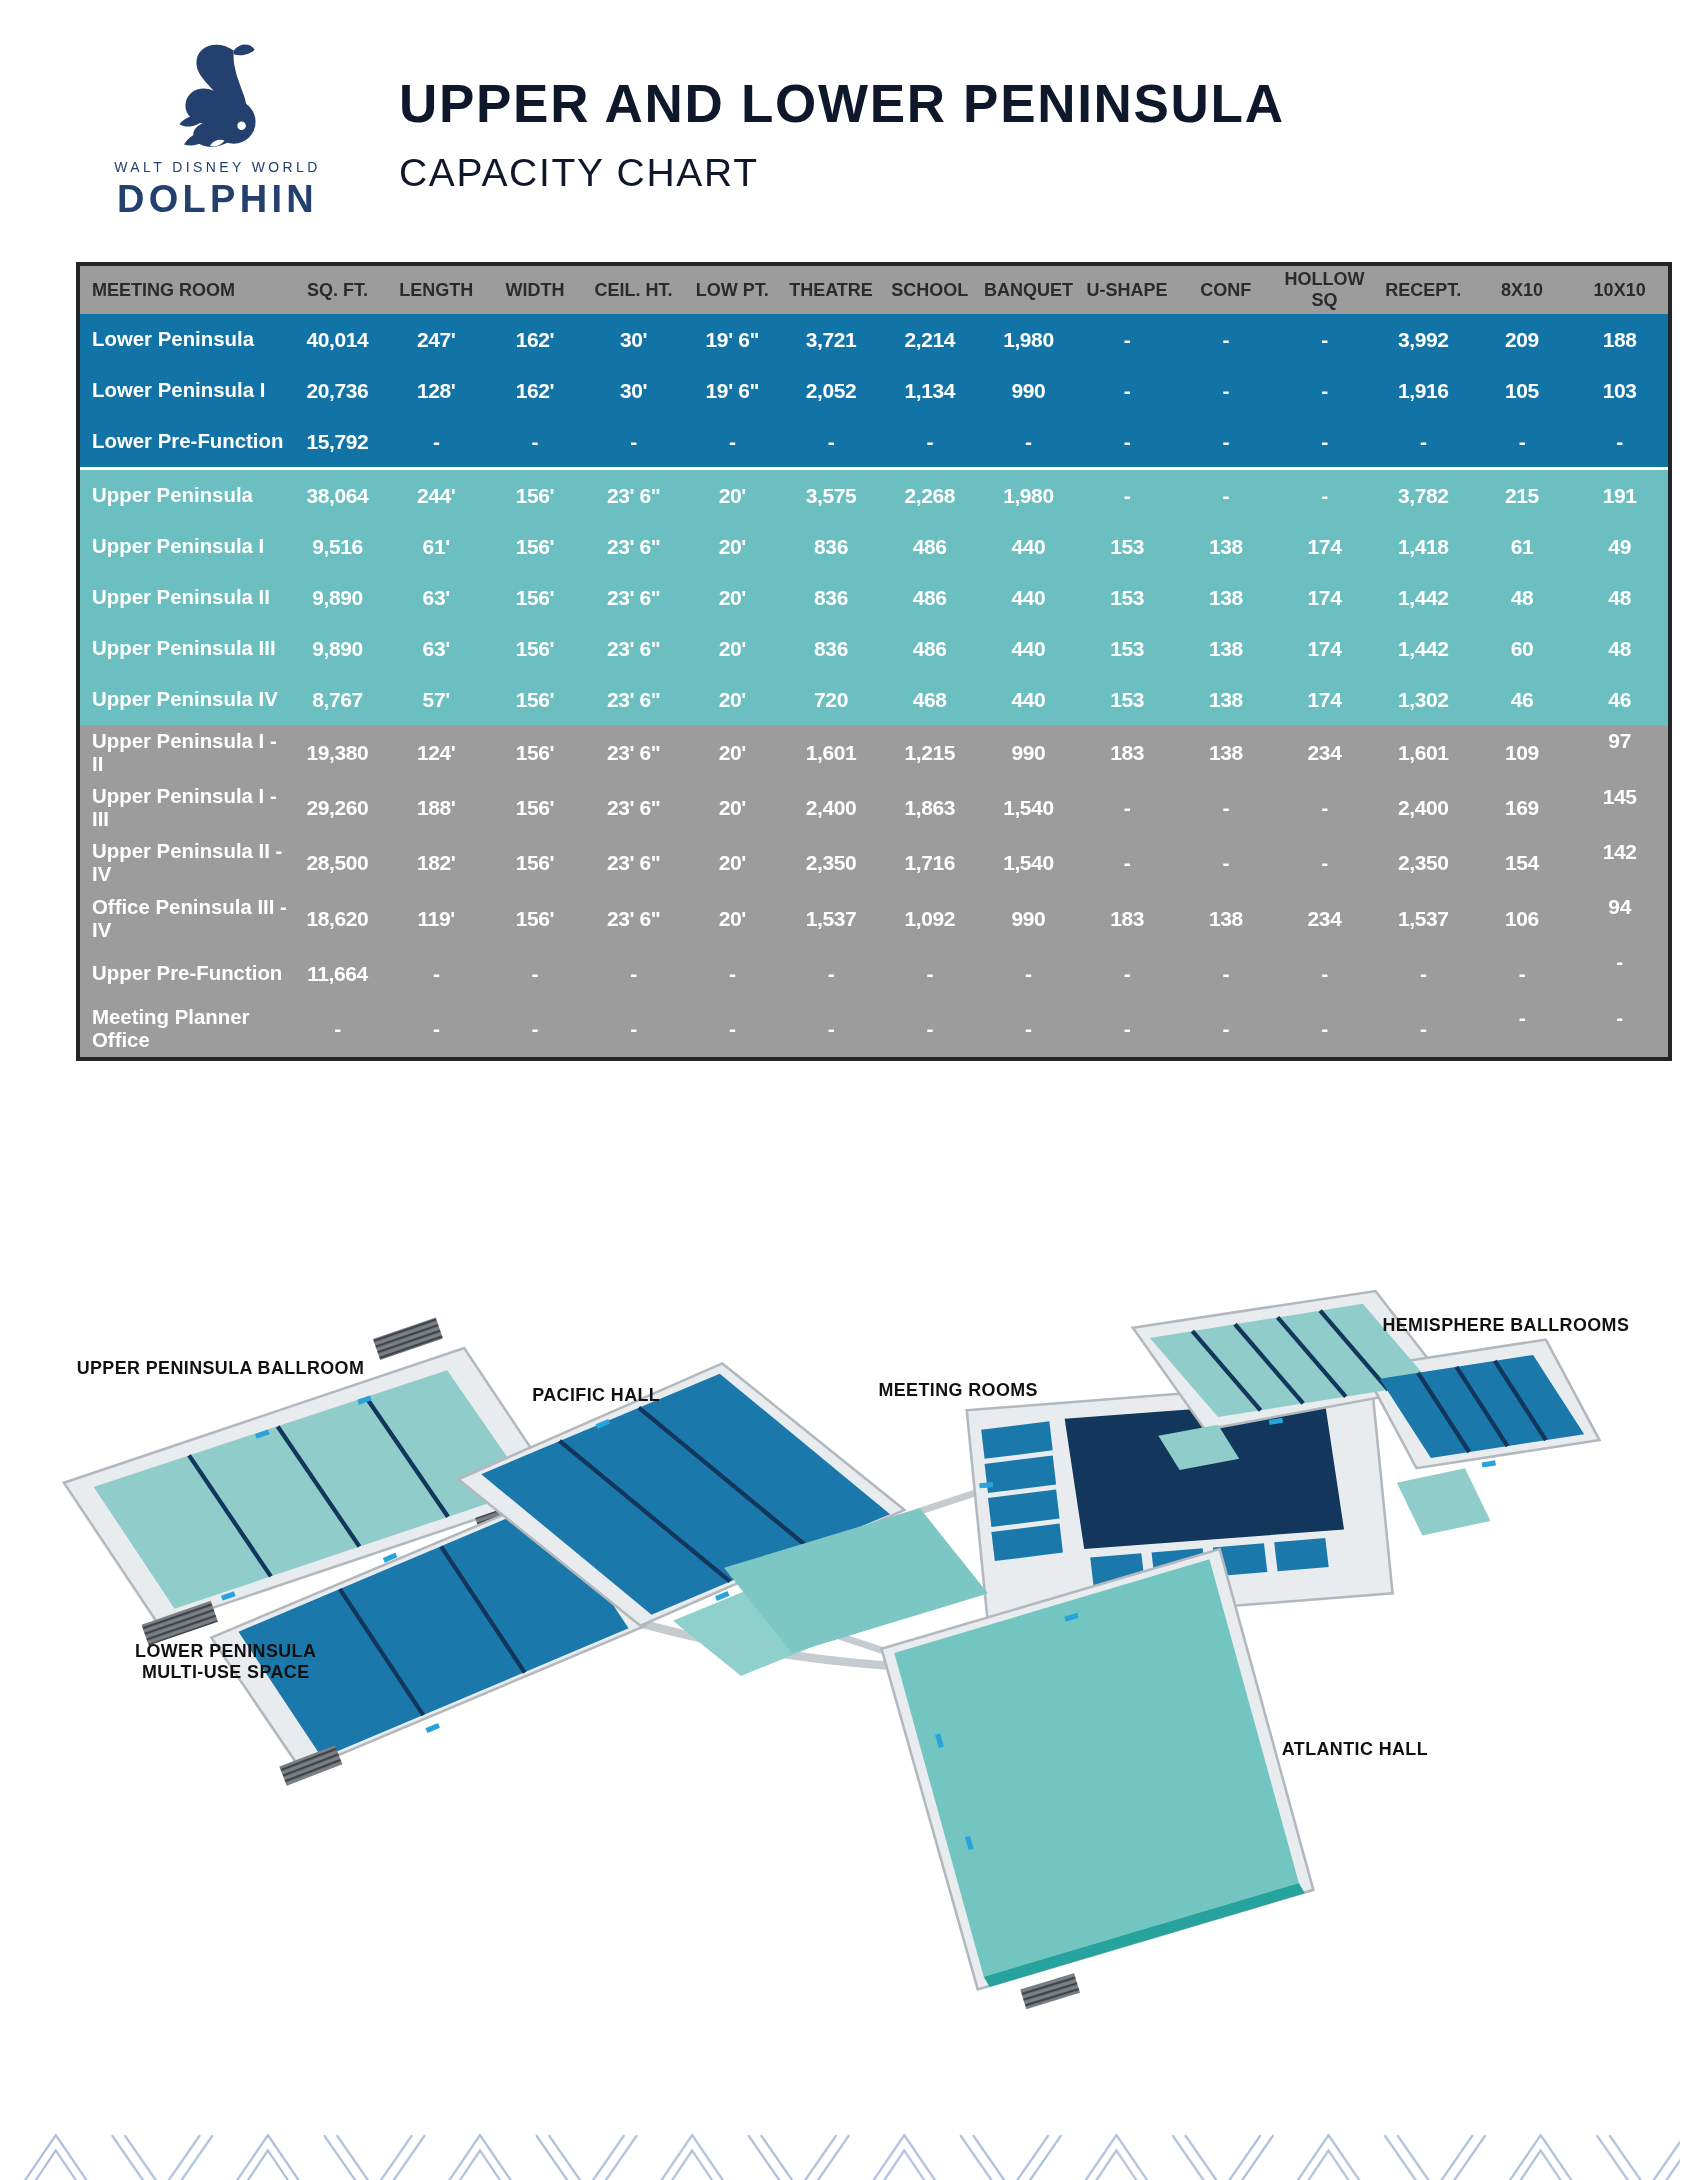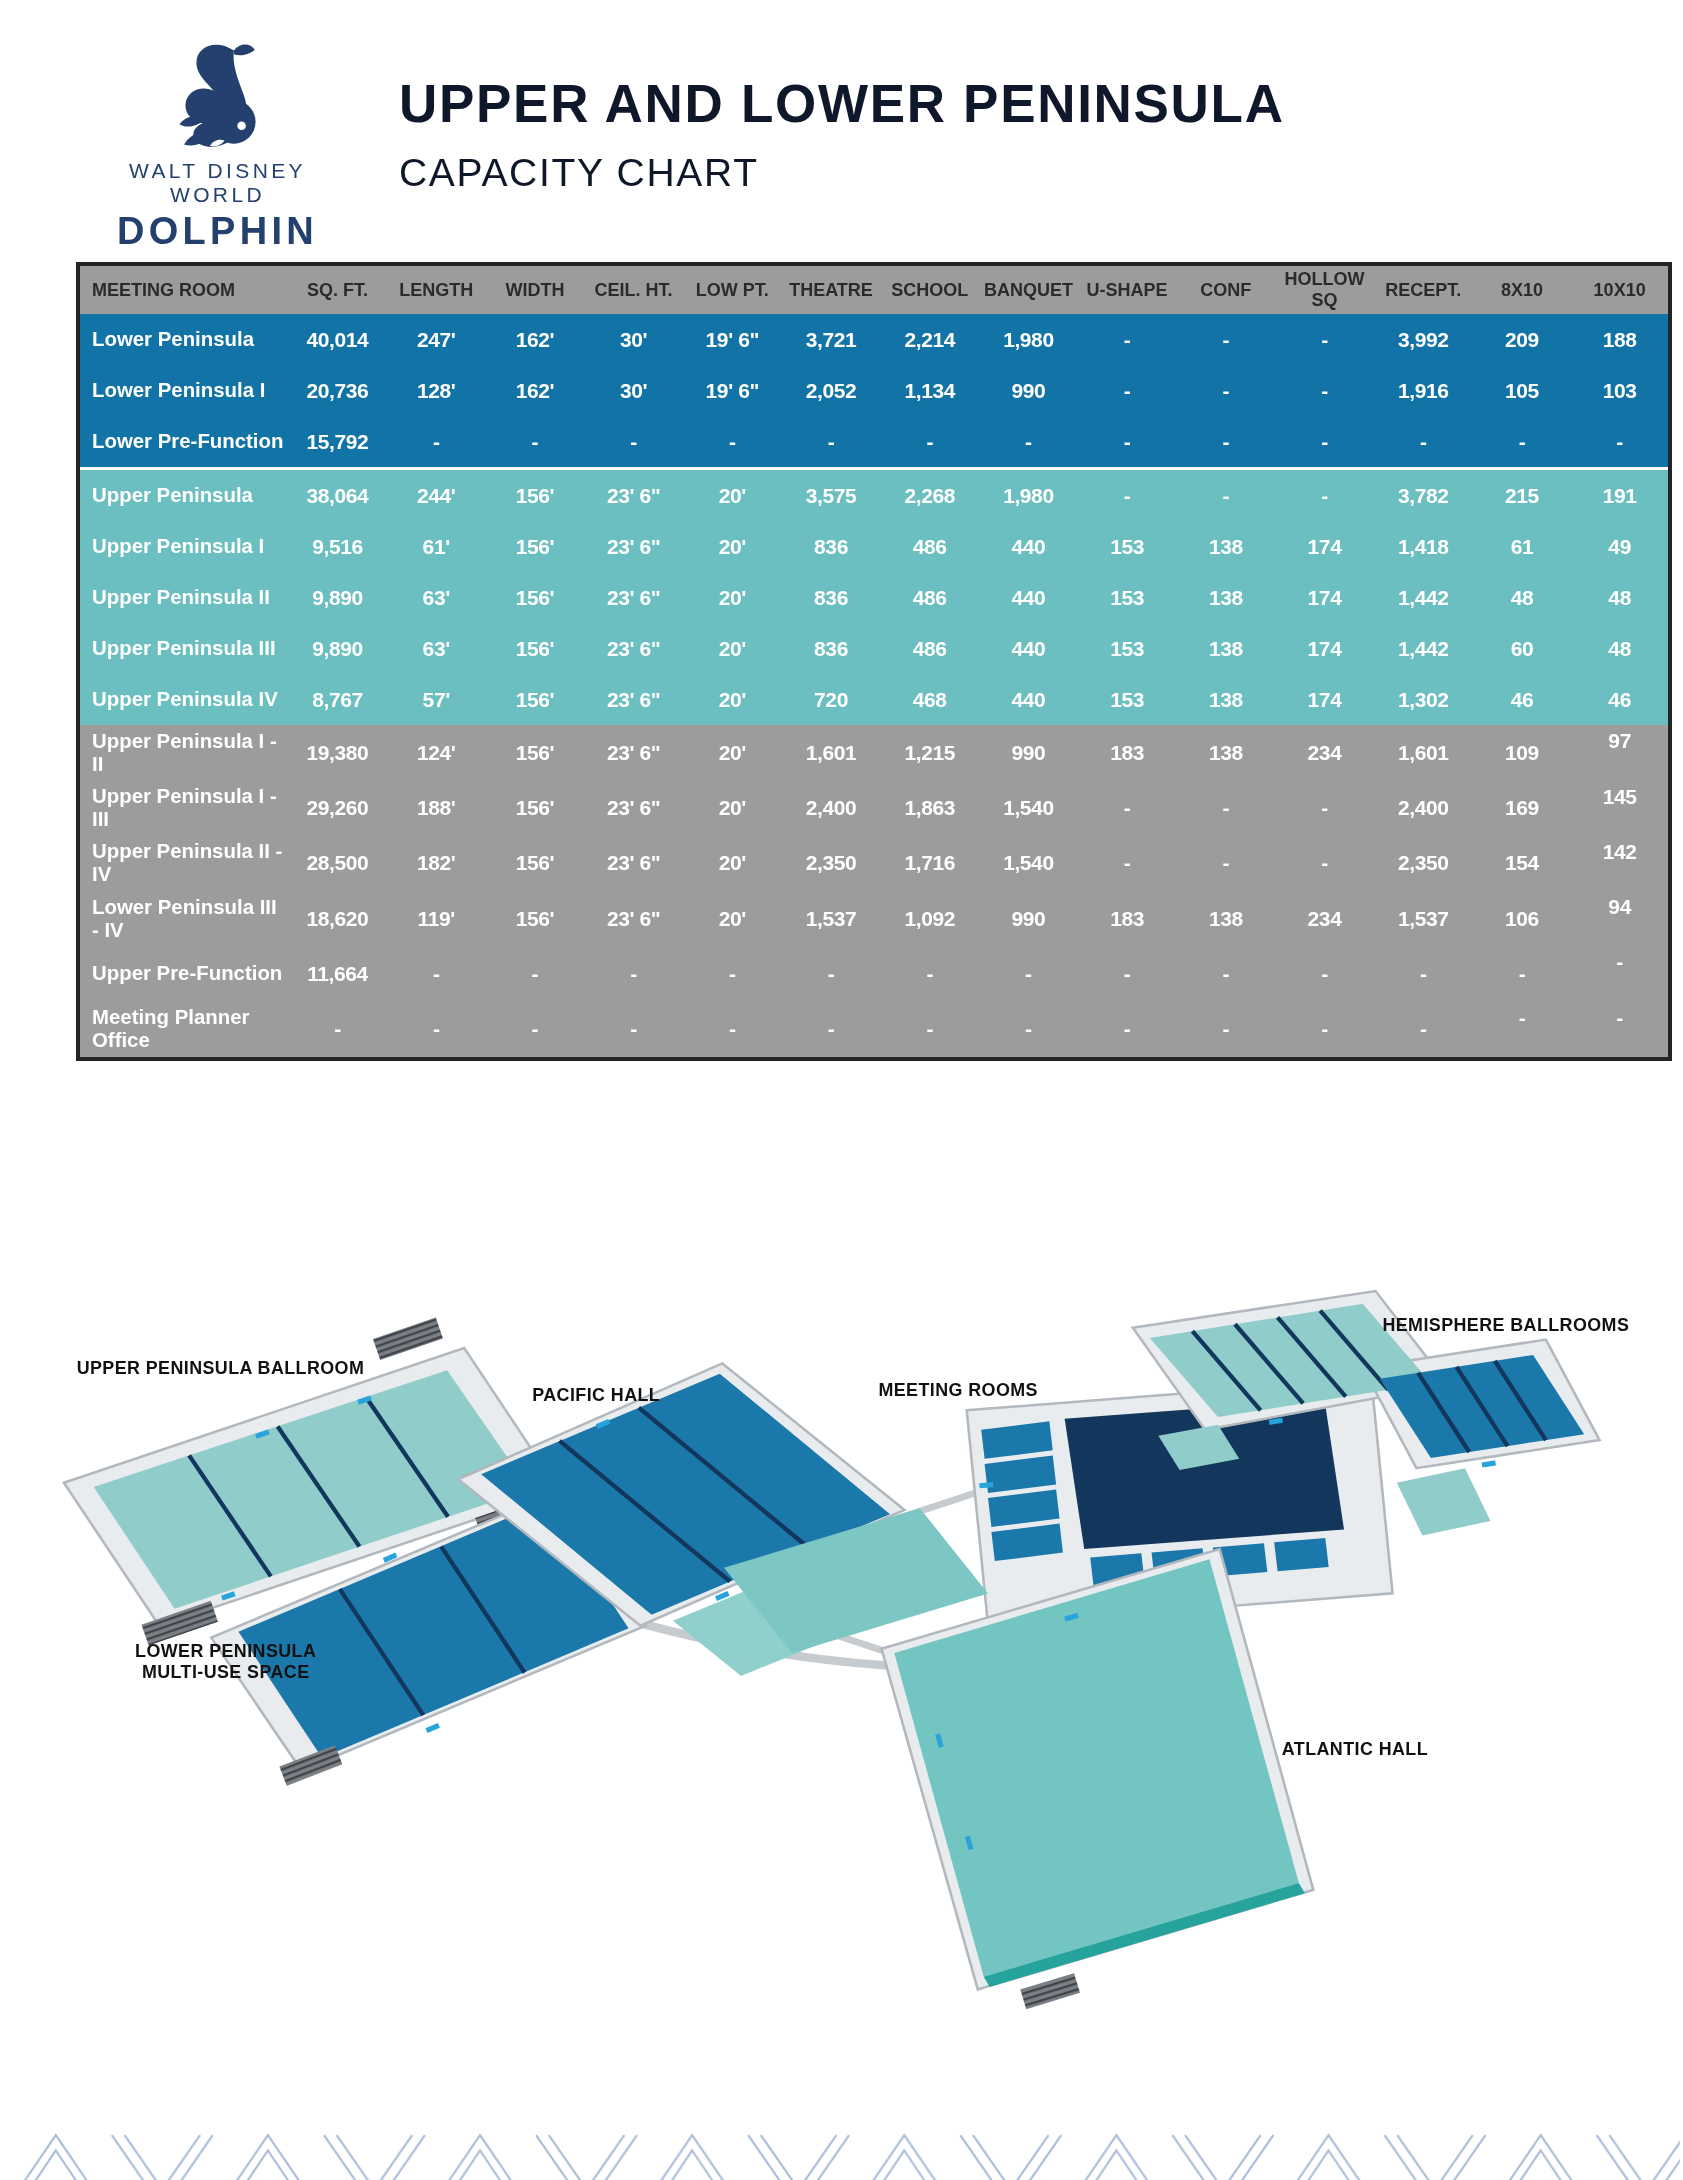--- a/index.html
+++ b/index.html
@@ -3,21 +3,21 @@
 <meta charset="utf-8">
 <style>
   html,body{margin:0;padding:0;}
   body{
     width:1683px;height:2181px;position:relative;overflow:hidden;
     background:#ffffff;font-family:"Liberation Sans",sans-serif;
   }
   
   .logo-block{position:absolute;left:81px;top:41px;width:273px;text-align:center;color:#24406e;}
   .logo-block svg{display:block;margin:0 auto;}
-  .brand1{margin-top:8.5px;font-size:21px;letter-spacing:3.4px;font-weight:400;text-align:center;}
+  .brand1{margin-top:8.5px;font-size:14px;letter-spacing:3.4px;font-weight:400;text-align:center;}
   .brand2{margin-top:3.4px;font-size:38px;letter-spacing:4.3px;font-weight:700;}
   .title-block{position:absolute;left:399px;top:73px;color:#0f172a;}
   .title-line1{font-size:53px;font-weight:700;letter-spacing:1.7px;}
   .title-line2{font-size:39px;font-weight:400;letter-spacing:1.7px;margin-top:17px;}
   
   .cap-table-wrap{position:absolute;left:44px;top:262px;width:1596px;}
   table{width:100%;border-collapse:collapse;border:4.3px solid #232428;table-layout:fixed;margin-left:32px;}
   col.c-room{width:13.2%;}
   thead th{
     height:48px;background:#9c9c9c;color:#2b2b2e;font-size:18px;font-weight:700;
@@ -273,21 +273,21 @@
           <td>1,716</td>
           <td>1,540</td>
           <td>-</td>
           <td>-</td>
           <td>-</td>
           <td>2,350</td>
           <td>154</td>
           <td class="raised">142</td>
         </tr>
         <tr class="sec-gray">
-          <th scope="row">Lower Peninsula III - IV</th>
+          <th scope="row">Office Peninsula III - IV</th>
           <td>18,620</td>
           <td>119'</td>
           <td>156'</td>
           <td>23' 6"</td>
           <td>20'</td>
           <td>1,537</td>
           <td>1,092</td>
           <td>990</td>
           <td>183</td>
           <td>138</td>

